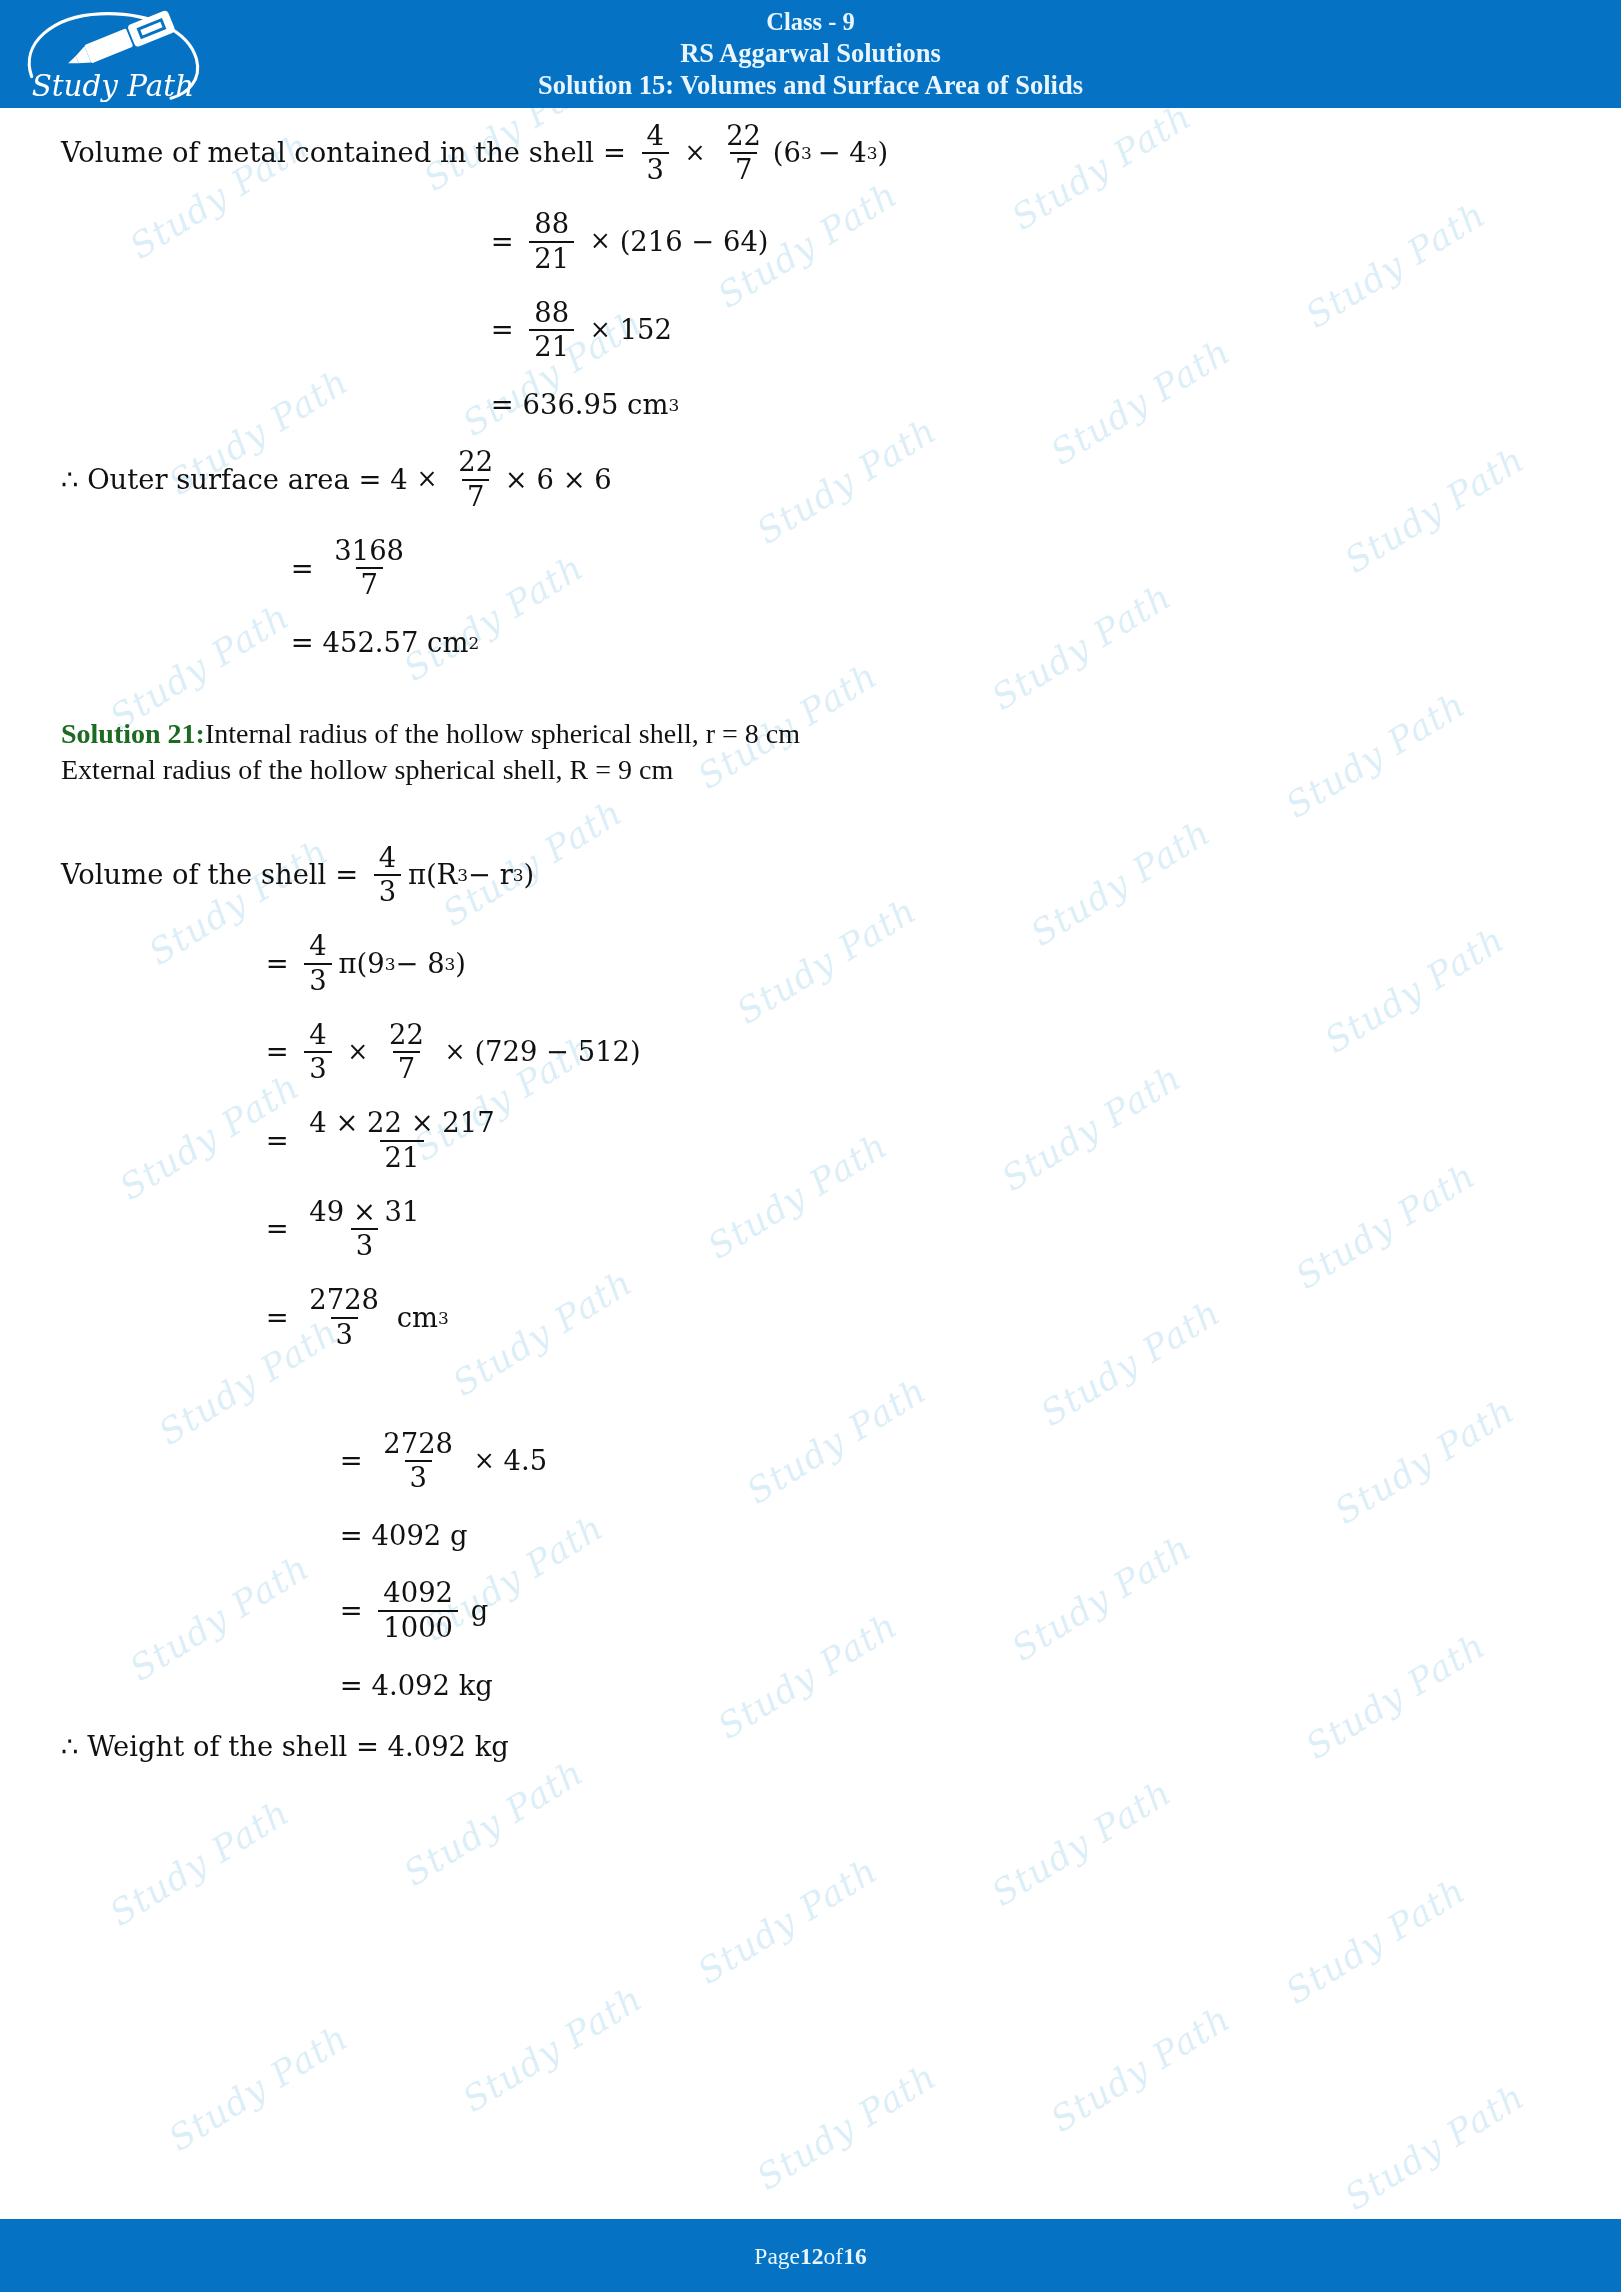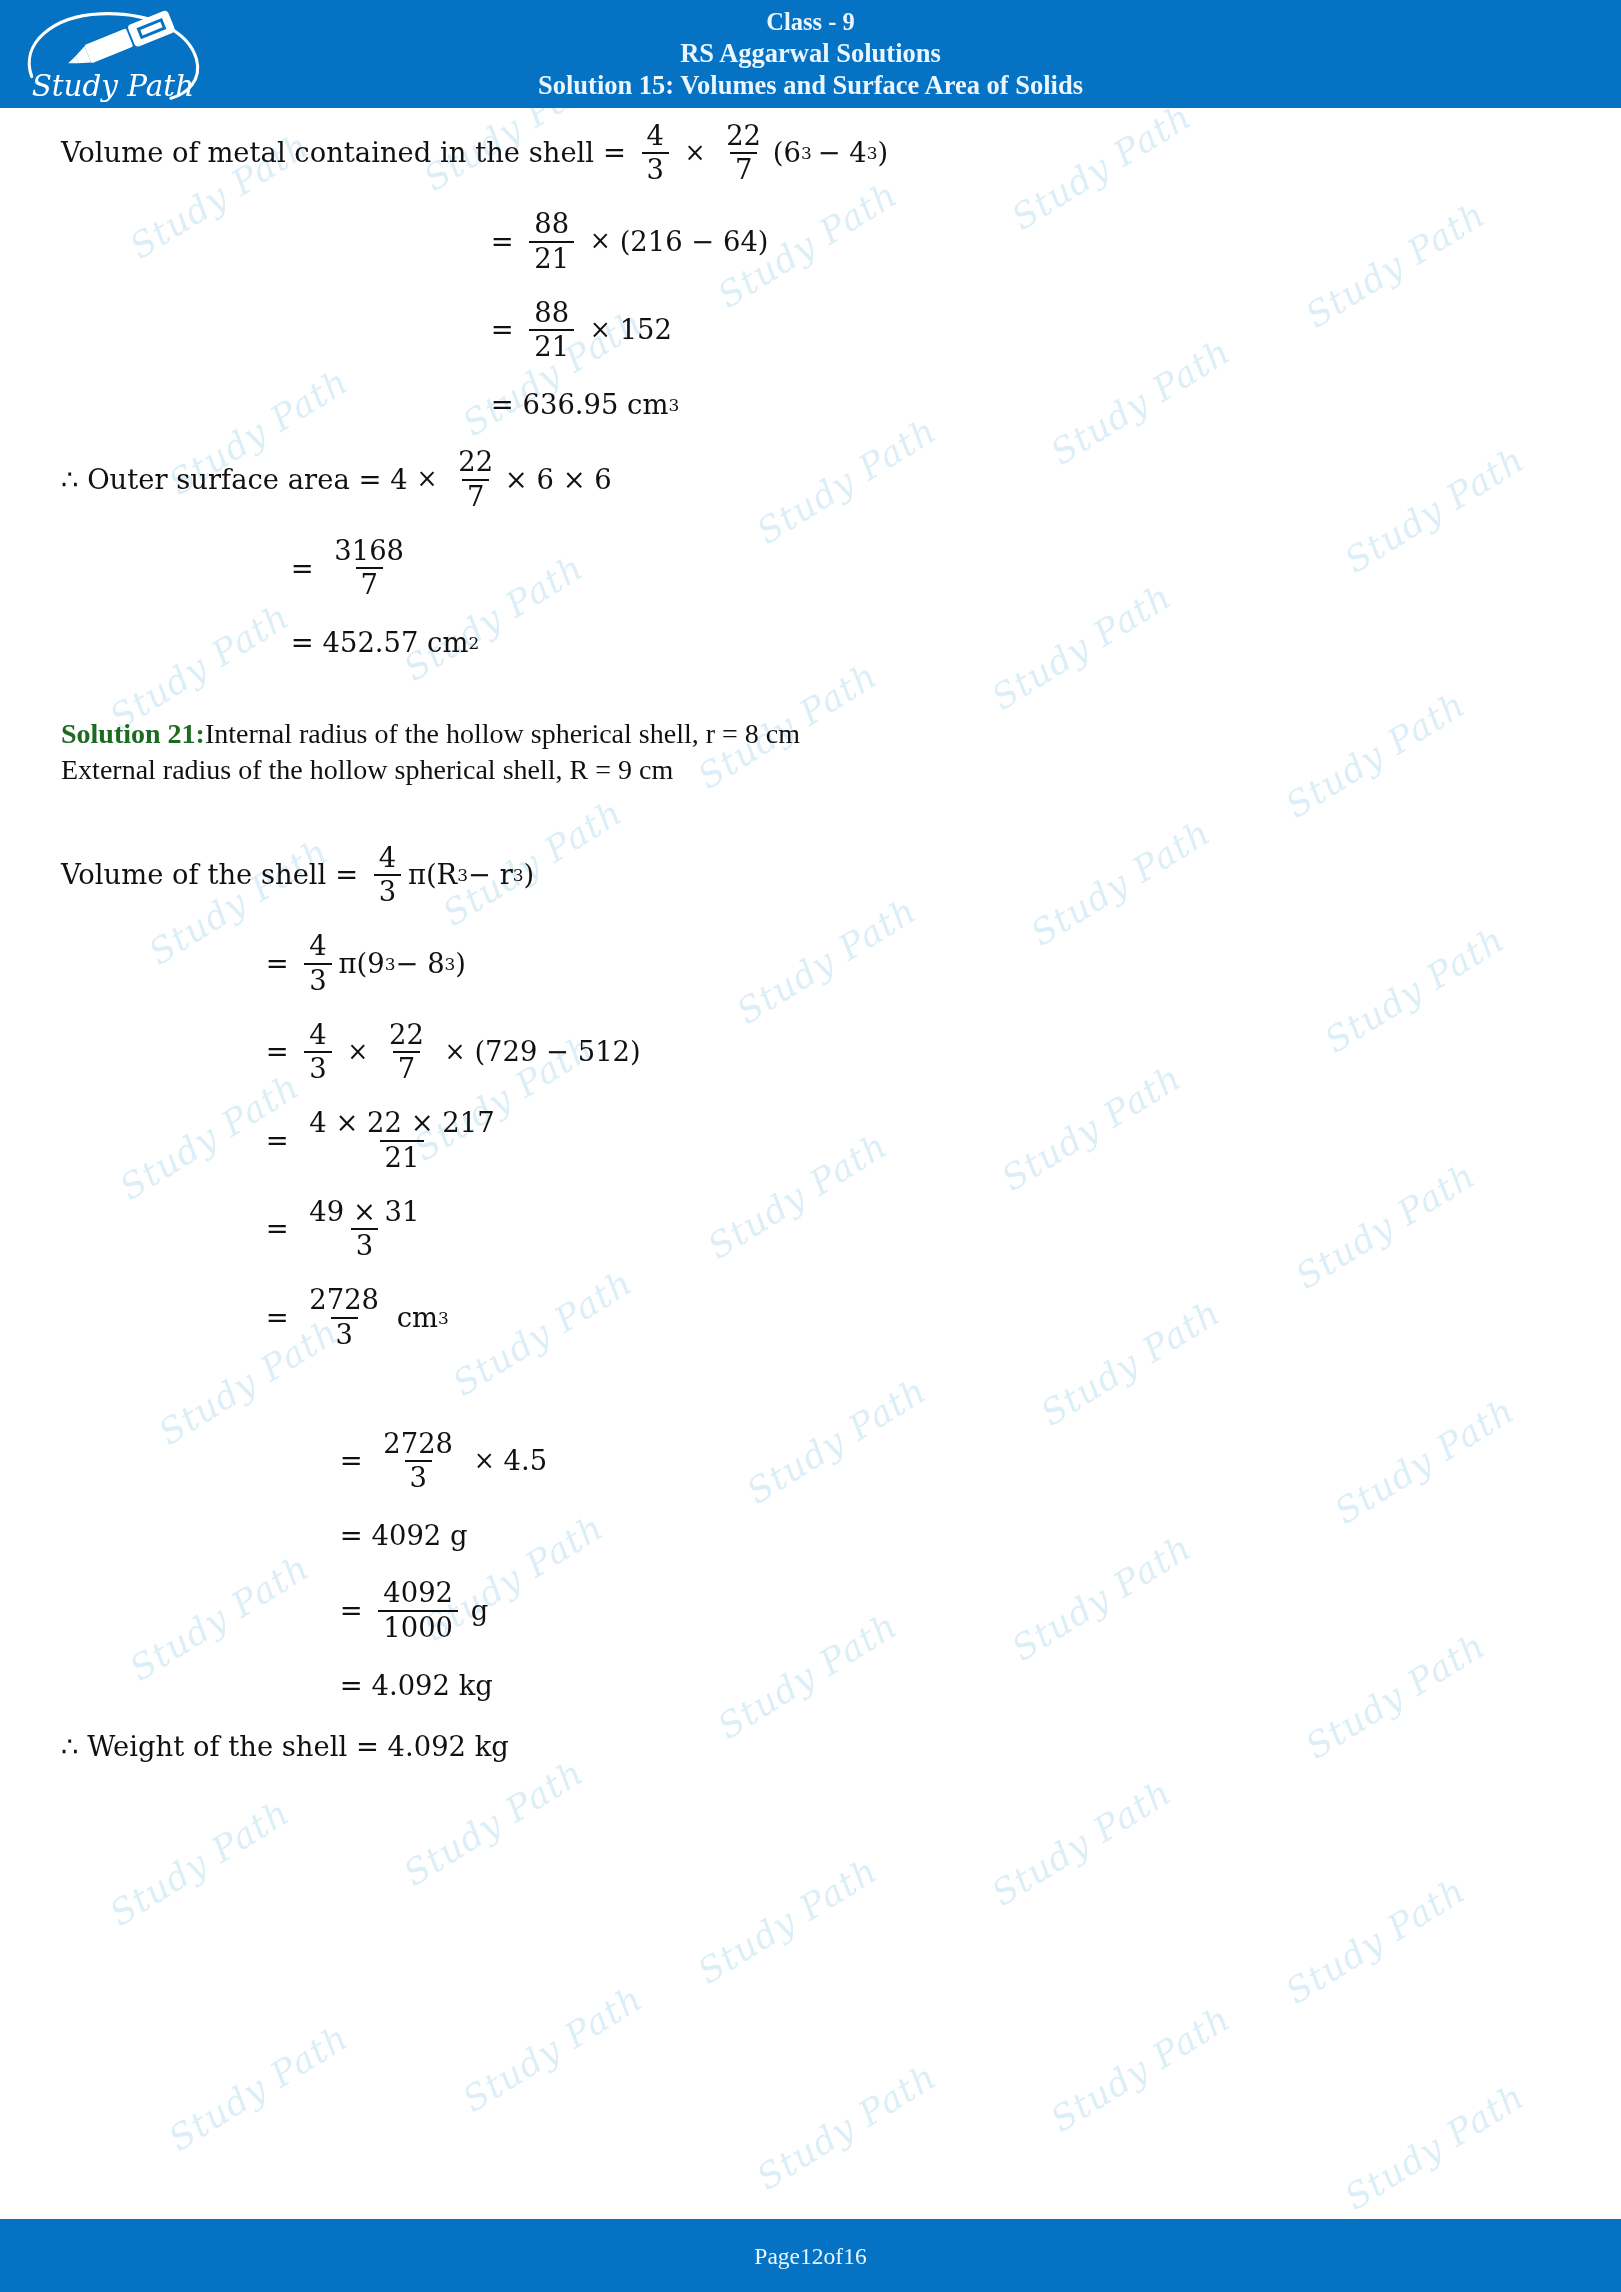--- a/index.html
+++ b/index.html
@@ -123,21 +123,21 @@
     height: 74px;
     background: #0572c4;
     z-index: 3;
     display: flex;
     align-items: center;
     justify-content: center;
     color: #eaf6ff;
     font-size: 23.5px;
     font-family: "Liberation Serif", serif;
   }
-  .footer b { font-weight: 400; }
+  .footer b { font-weight: 700; }
 </style>
 </head>
 <body>
 
 <div class="page">
 
   <div class="watermark-layer">
     <div class="wm" style="left:118px;  top:176px;">Study Path</div>
     <div class="wm" style="left:412px;  top:108px;">Study Path</div>
     <div class="wm" style="left:706px;  top:225px;">Study Path</div>

